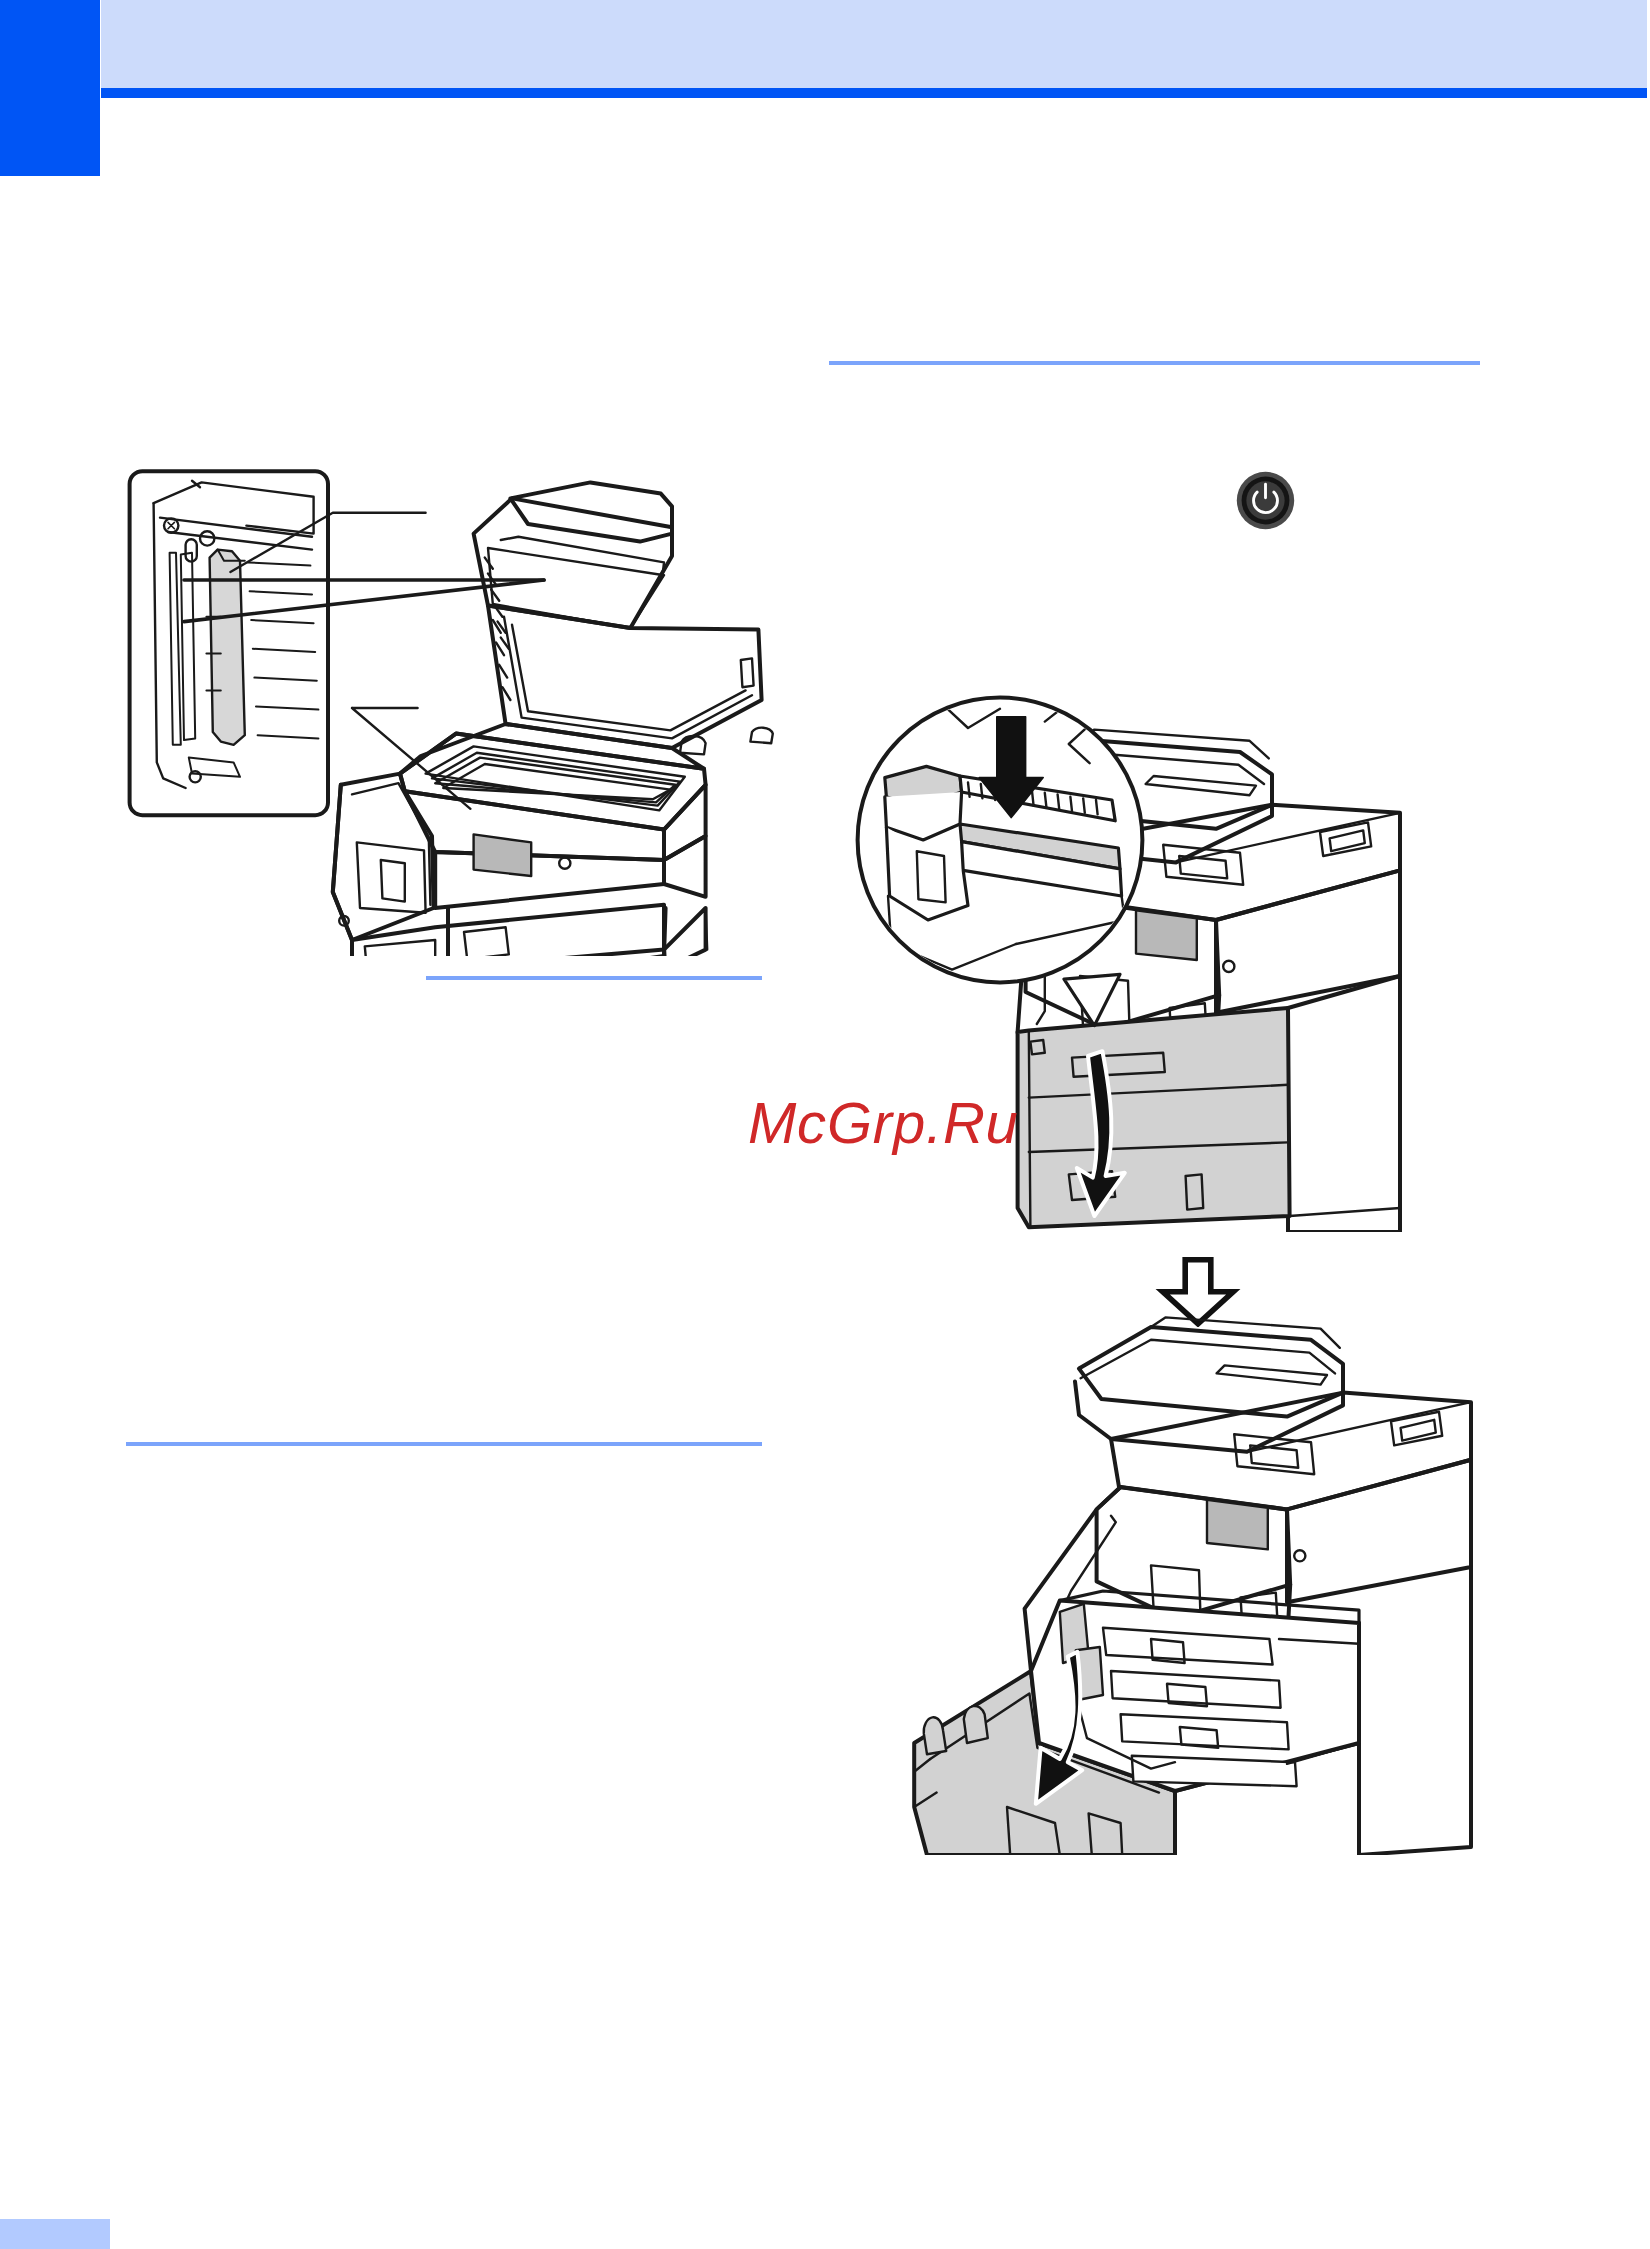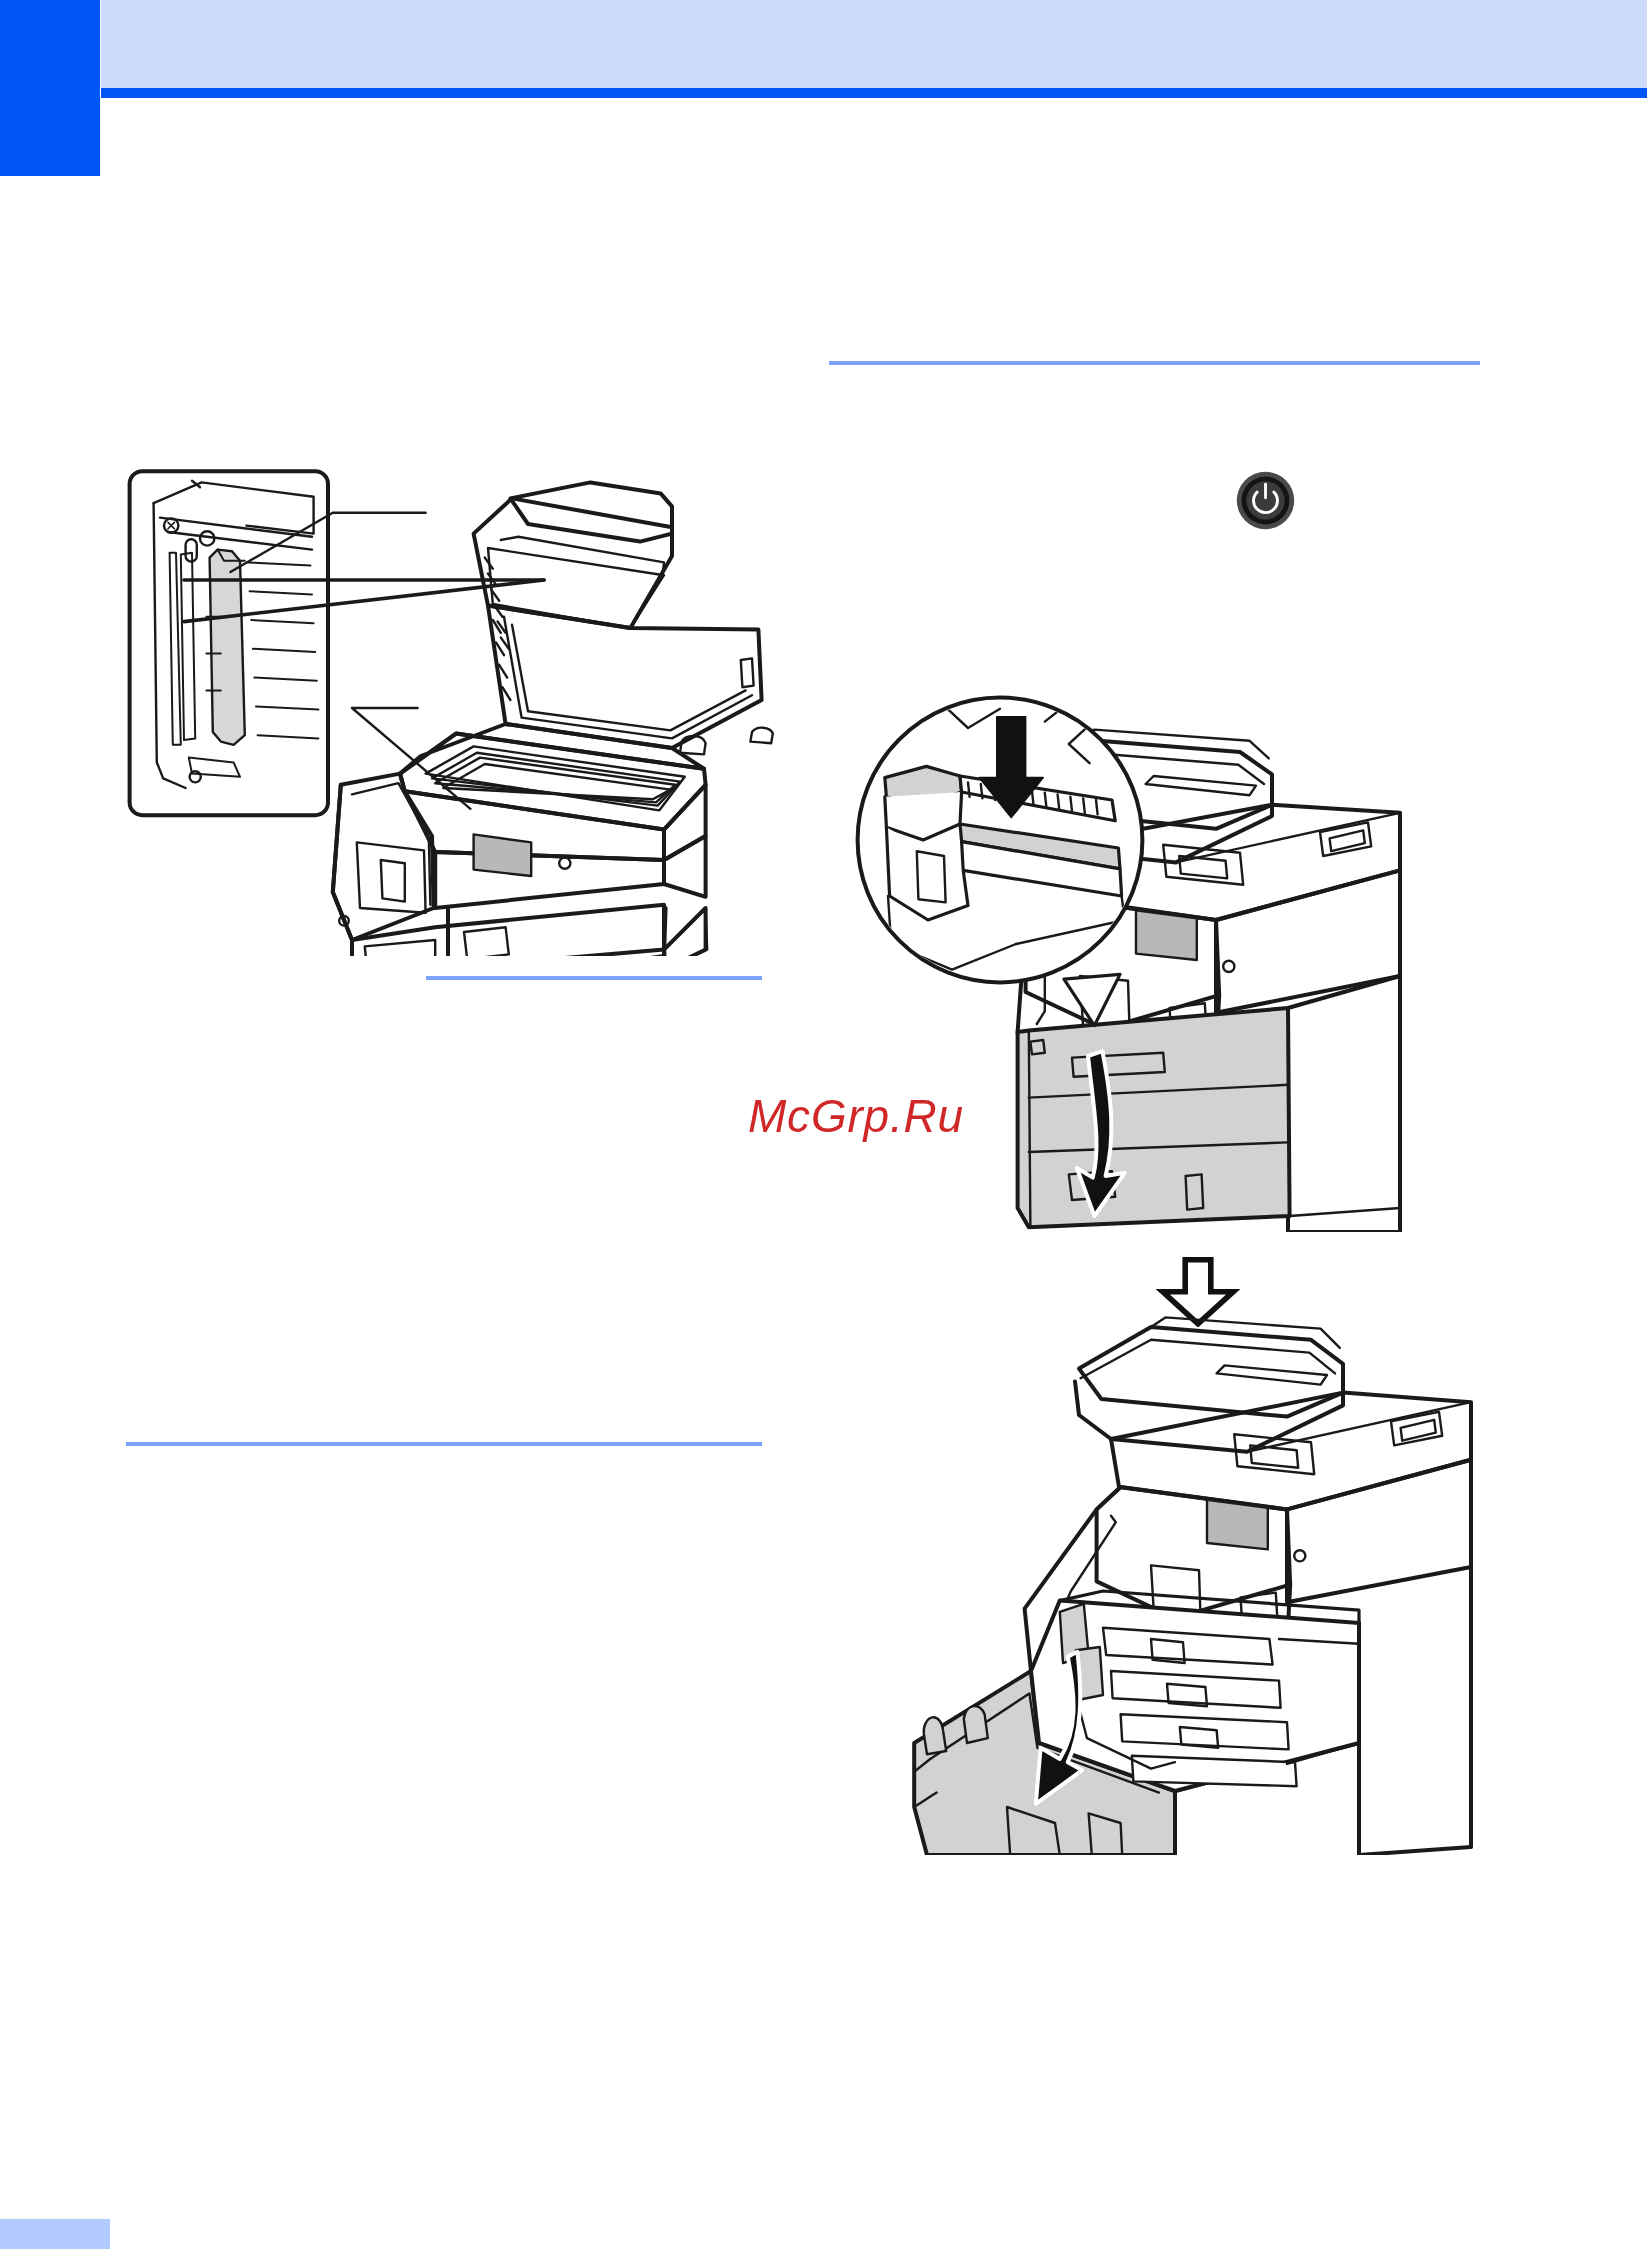--- a/index.html
+++ b/index.html
@@ -116,21 +116,21 @@
     height: 59px;
   }
 
   
   .watermark {
     position: absolute;
     left: 748px;
     top: 1089px;
     font-family: "Liberation Sans", sans-serif;
     font-style: italic;
-    font-size: 46px;
+    font-size: 58px;
     font-weight: normal;
     color: #d02828;
     letter-spacing: 0.8px;
     white-space: nowrap;
   }
 
   
   .illus { position: absolute; }
   .illus svg { display: block; }
 

